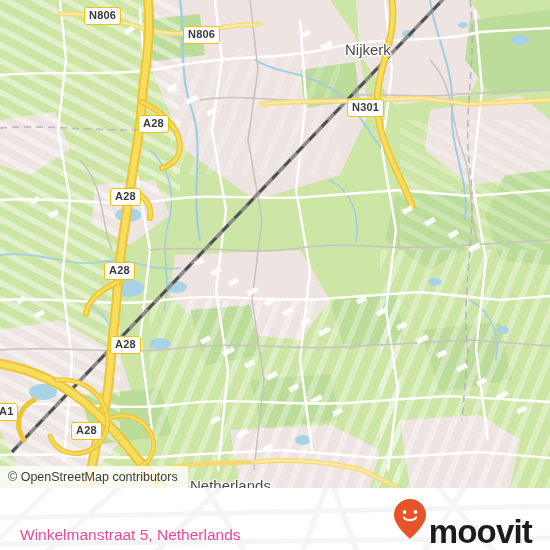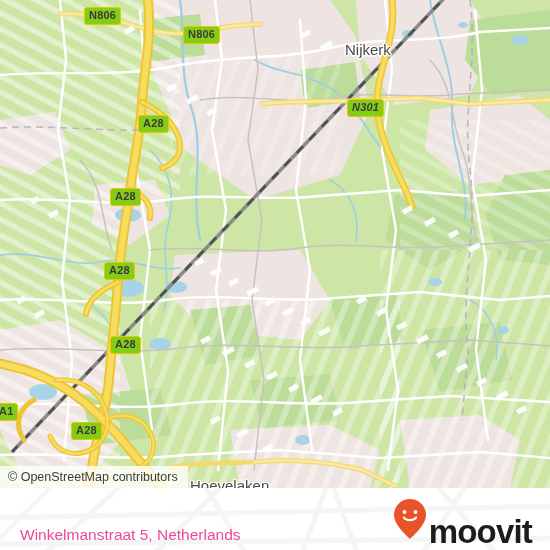--- a/index.html
+++ b/index.html
@@ -35,21 +35,21 @@
     position: absolute;
     left: 0; top: 0;
     width: 550px;
     height: 488px;
     display: block;
   }
 
   
   .shield {
     position: absolute;
-    background: #84cc16;
+    background: #ffffff;
     border: 1.5px solid #e8c700;
     border-radius: 3px;
     color: #3b3b3b;
     font-size: 11px;
     font-weight: bold;
     line-height: 1;
     padding: 2px 4px 3px 4px;
     letter-spacing: 0.2px;
     white-space: nowrap;
     font-family: "Liberation Sans", sans-serif;
@@ -399,30 +399,30 @@
         <rect x="34" y="314" width="10" height="5" transform="rotate(-28 34 314)"></rect>
         <rect x="402" y="210" width="10" height="5" transform="rotate(-28 402 210)"></rect>
         <rect x="424" y="222" width="11" height="5" transform="rotate(-28 424 222)"></rect>
         <rect x="448" y="234" width="10" height="5" transform="rotate(-28 448 234)"></rect>
         <rect x="468" y="248" width="12" height="5" transform="rotate(-28 468 248)"></rect>
       </g>
     </svg>
 
     <div class="shield" style="left:84px;  top:7px;">N806</div>
     <div class="shield" style="left:183px; top:26px;">N806</div>
-    <div class="shield" style="left:347px; top:99px;font-style:italic;">N301</div>
+    <div class="shield" style="left:347px; top:99px;">N301</div>
     <div class="shield" style="left:138px; top:115px;">A28</div>
     <div class="shield" style="left:110px; top:188px;">A28</div>
     <div class="shield" style="left:104px; top:262px;">A28</div>
     <div class="shield" style="left:110px; top:336px;">A28</div>
     <div class="shield" style="left:-6px;  top:403px;">A1</div>
     <div class="shield" style="left:71px;  top:422px;">A28</div>
 
     <div class="place-label" style="left:345px; top:21px;">Nijkerk</div>
-    <div class="place-label" style="left:190px; top:457px;">Hoevelaken</div>
+    <div class="place-label" style="left:190px; top:457px;">Netherlands</div>
 
 
     <div id="attribution">
       <span>© OpenStreetMap contributors</span>
     </div>
   </div>
 
   <div id="footer">
     <svg id="footer-bg" viewBox="0 0 550 62" preserveAspectRatio="none" xmlns="http://www.w3.org/2000/svg">
       <rect x="0" y="0" width="550" height="62" fill="#ffffff"></rect>

